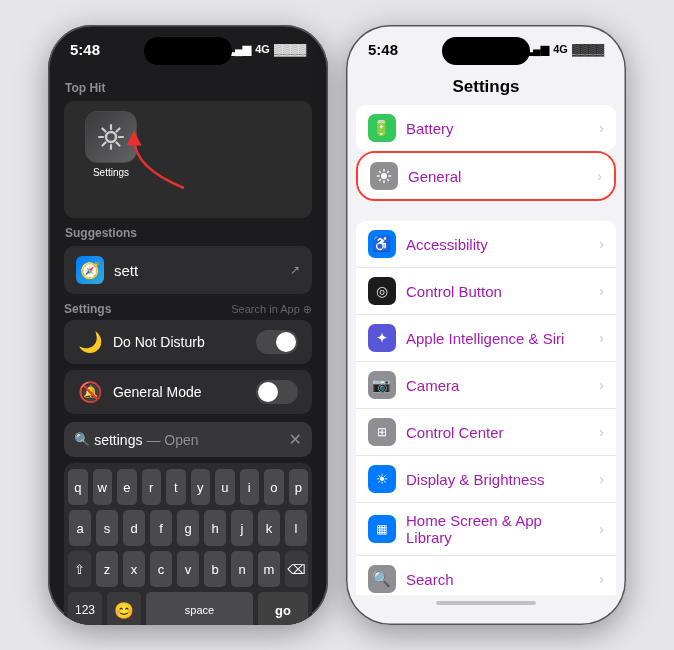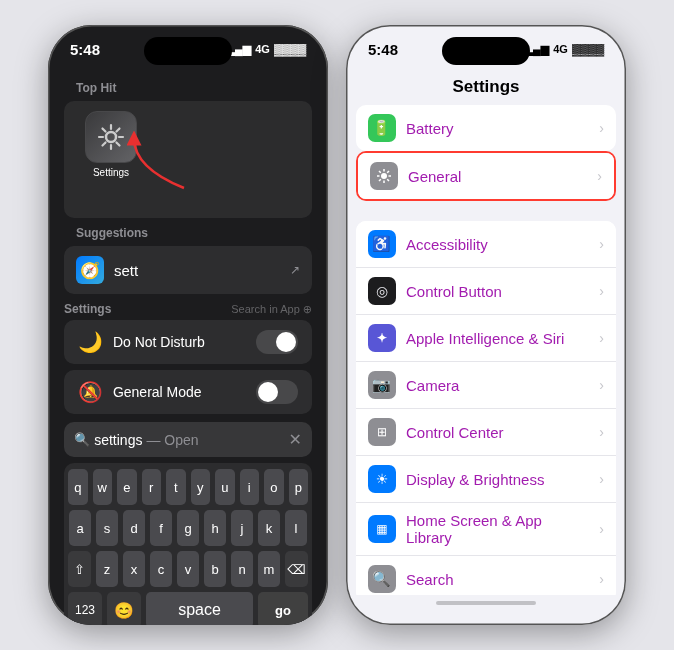--- a/index.html
+++ b/index.html
@@ -65,21 +65,21 @@
     
     .dark-content {
       padding: 0 16px;
       color: #fff;
     }
 
     .section-label {
       font-size: 12px;
       font-weight: 600;
       color: #8e8e93;
-      margin: 8px 12px 6px;
+      margin: 8px 1px 6px;
     }
 
     .top-hit-item {
       display: flex;
       flex-direction: column;
       align-items: center;
       width: 66px;
     }
     .app-icon-settings {
       width: 52px;
@@ -196,21 +196,21 @@
       color: #fff;
       font-size: 13px;
       height: 36px;
       display: flex; align-items: center; justify-content: center;
       flex: 1;
       max-width: 22px;
       cursor: pointer;
       user-select: none;
     }
     .key-wide { max-width: 34px; background: #3a3a3c; }
-    .key-space { flex: 3; max-width: 120px; background: #4a4a4e; font-size: 16px; }
+    .key-space { flex: 3; max-width: 120px; background: #4a4a4e; font-size: 11px; }
     .key-go { flex: 2; max-width: 50px; background: #404040; font-size: 13px; font-weight: 600; }
     .key-emoji { font-size: 16px; max-width: 34px; background: #3a3a3c; }
     .key-num { max-width: 34px; font-size: 12px; background: #3a3a3c; }
 
     
     .settings-title {
       text-align: center;
       font-size: 17px;
       font-weight: 600;
       color: #000;
@@ -260,21 +260,21 @@
       margin: 0 10px 0;
       border-radius: 10px;
       overflow: hidden;
     }
     .settings-group-gap { height: 20px; }
 
     
     .highlighted-wrapper {
       margin: 0 10px;
       border: 2px solid #ff3b30;
-      border-radius: 10px;
+      border-radius: 19px;
       overflow: hidden;
     }
   </style>
 </head>
 <body>
 
 <div class="phone phone-dark">
   <div class="island"></div>
 
   <div class="status-bar status-bar-dark">

